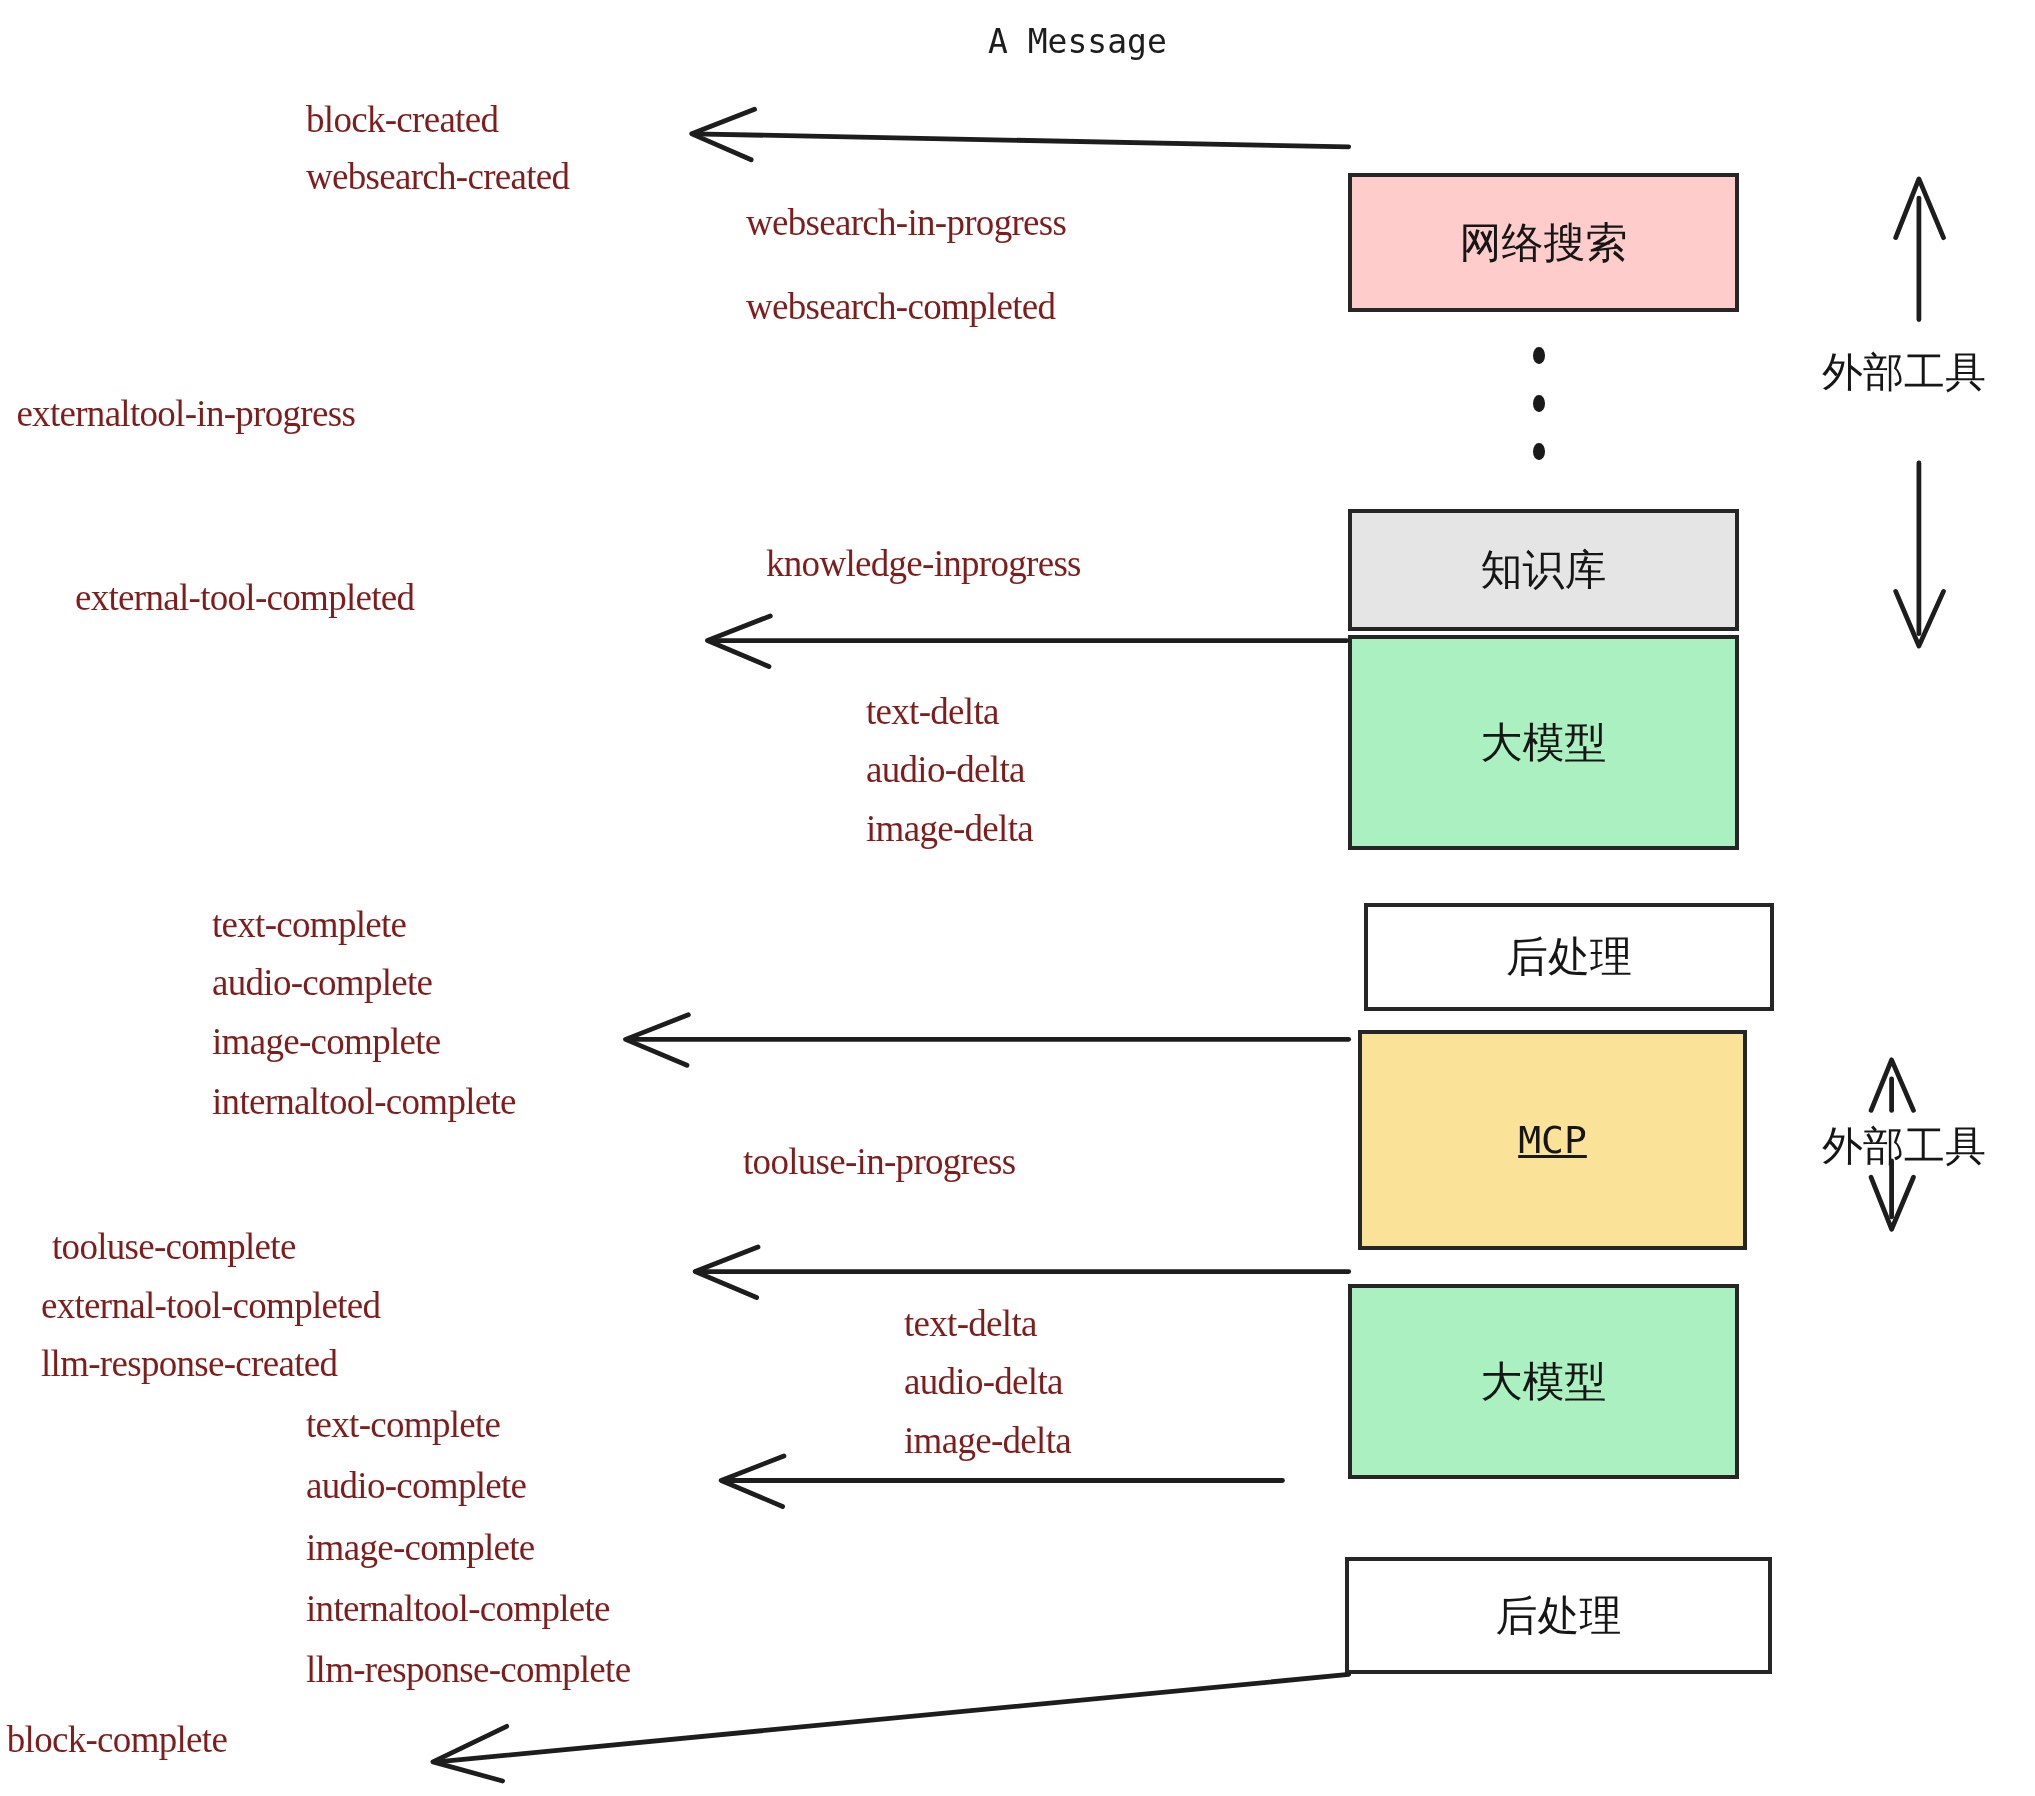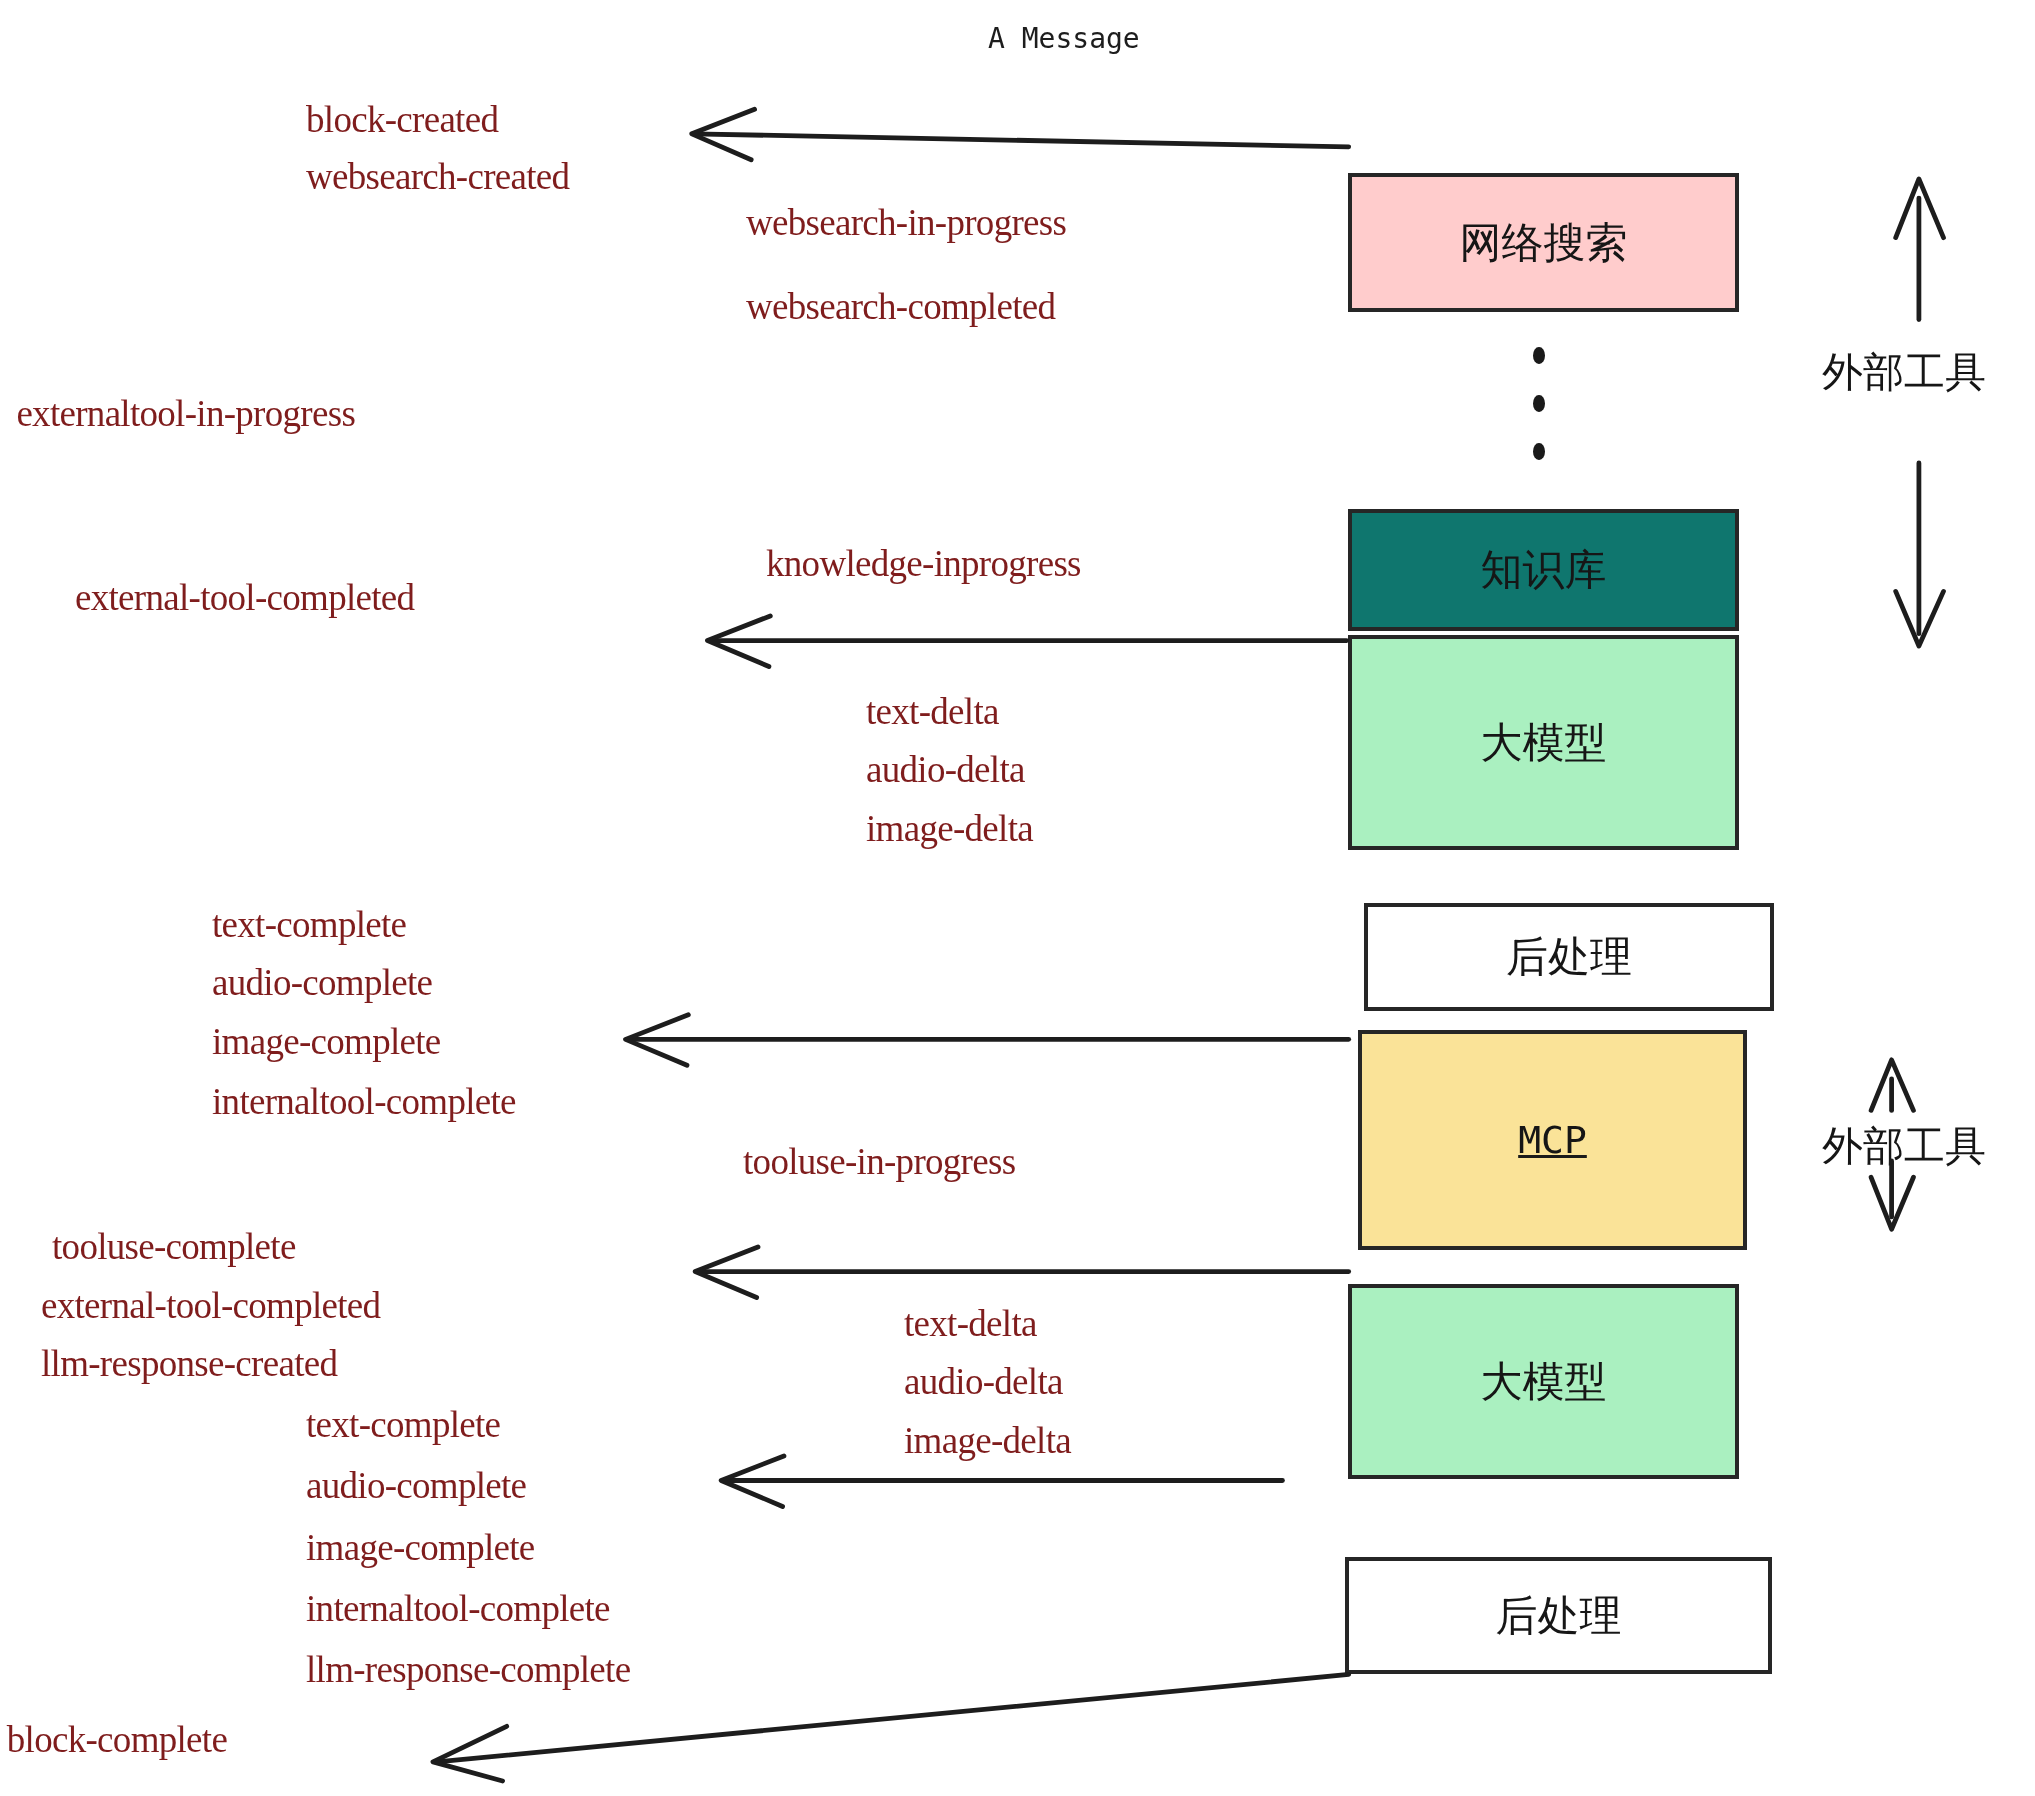--- a/index.html
+++ b/index.html
@@ -10,38 +10,38 @@
        font-size:37px;line-height:1;color:#7f1d1d;letter-spacing:-0.7px;}
   .box{position:absolute;border:4.8px solid #262626;box-sizing:border-box;
        display:flex;align-items:center;justify-content:center;}
   .box span{font-family:"DejaVu Sans","Liberation Sans",sans-serif;font-size:42px;color:#161616;}
   .box.mcp span{font-family:"DejaVu Sans Mono","Liberation Mono",monospace;font-size:38px;}
   .dot{position:absolute;width:11.6px;height:17px;border-radius:50%;background:#1a1a1a;}
   .vlabel{position:absolute;white-space:nowrap;font-family:"DejaVu Sans","Liberation Sans",sans-serif;
           font-size:41px;color:#161616;text-align:center;}
   svg.ov{position:absolute;left:0;top:0;width:2035px;height:1796px;overflow:visible;pointer-events:none;}
   .title{position:absolute;white-space:nowrap;font-family:"DejaVu Sans Mono","Liberation Mono",monospace;
-         font-size:28px;color:#1d1d1d;}
+         font-size:33px;color:#1d1d1d;}
 </style>
 </head>
 <body>
 
 <div id="stage">
 
   <div class="title" style="left:988px;top:22px;">A Message</div>
 
   <div class="box" style="left:1348px;top:173px;width:391px;height:139px;background:#FFCCCC;">
     <span>网络搜索</span>
   </div>
 
   <div class="dot" style="left:1533px;top:347px;"></div>
   <div class="dot" style="left:1533px;top:395px;"></div>
   <div class="dot" style="left:1533px;top:443px;"></div>
 
-  <div class="box" style="left:1348px;top:509px;width:391px;height:122px;background:#0f766e;">
+  <div class="box" style="left:1348px;top:509px;width:391px;height:122px;background:#e5e5e5;">
     <span>知识库</span>
   </div>
 
   <div class="box" style="left:1348px;top:635px;width:391px;height:215px;background:#AAF0C0;">
     <span>大模型</span>
   </div>
 
   <div class="box" style="left:1364px;top:903px;width:410px;height:108px;background:#FFFFFF;border-width:4.1px;">
     <span>后处理</span>
   </div>

